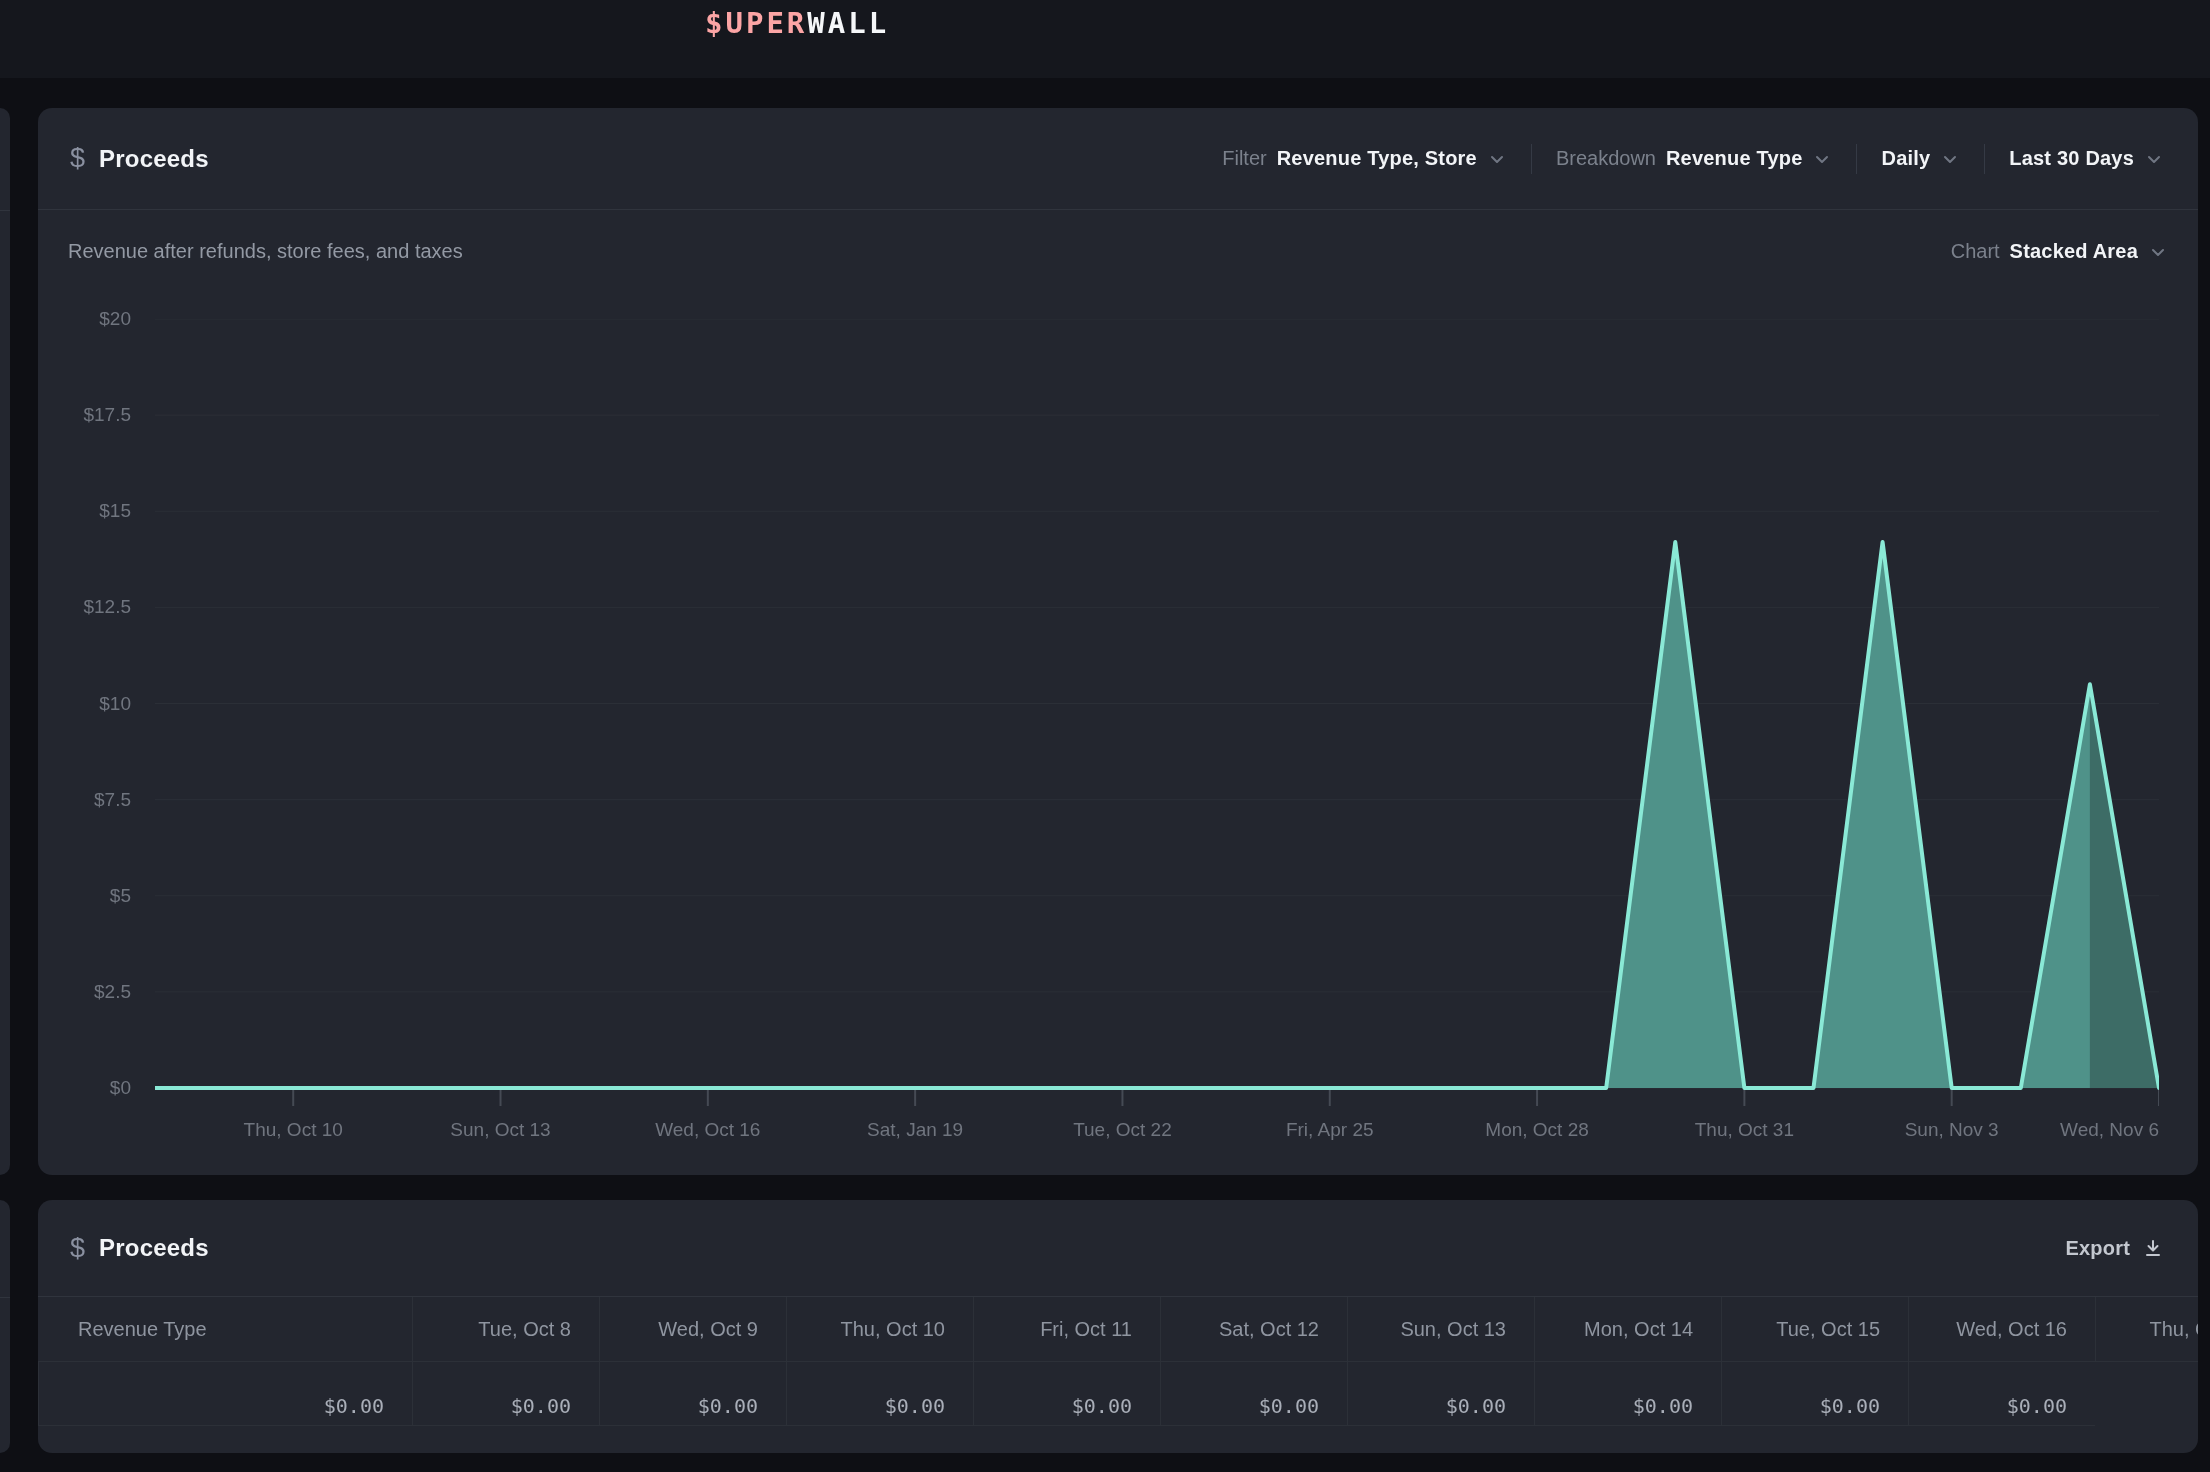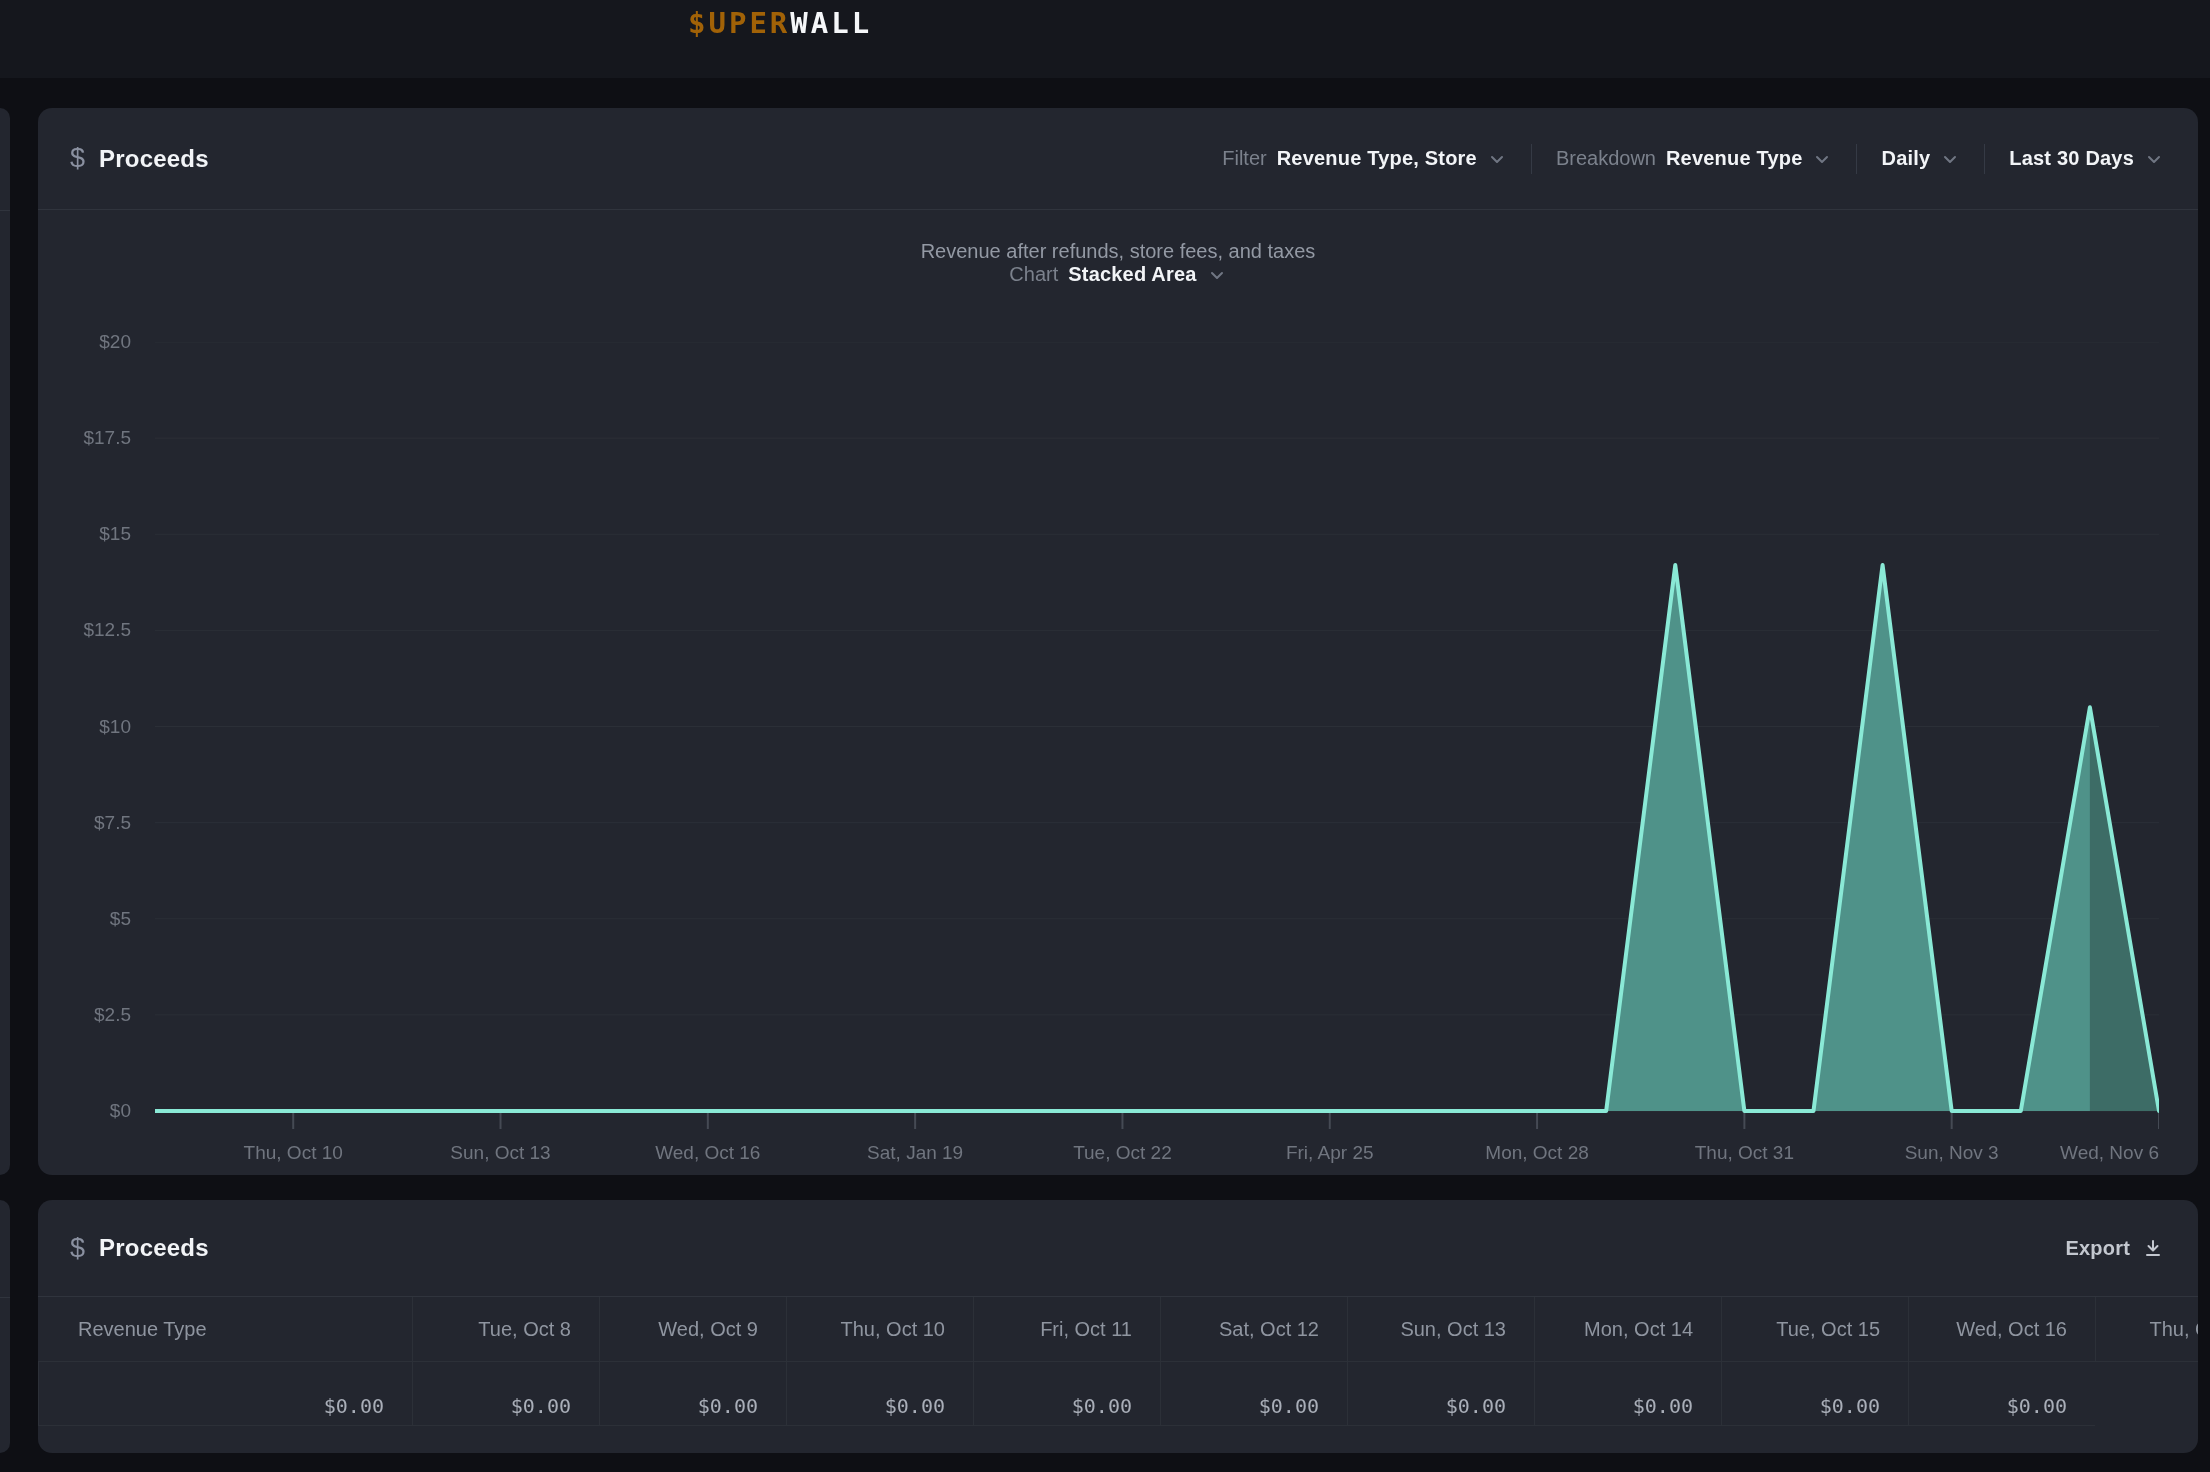--- a/index.html
+++ b/index.html
@@ -28,21 +28,21 @@
   .topbar{
     position:absolute;top:0;left:0;width:2210px;height:78px;
     background:var(--topbar-bg);
   }
   .logo{
     position:absolute;left:688px;top:6px;
     font-family:"DejaVu Sans Mono", monospace;
     font-weight:700;font-size:29px;letter-spacing:3px;
     cursor:pointer;white-space:nowrap;
   }
-  .logo .teal{color:#a16207;}
+  .logo .teal{color:#fca5a5;margin-left:17px;}
   .logo .white{color:#F5F7F9;}
 
   
   .sliver{
     position:absolute;left:0;width:10px;background:var(--card-bg);
     border-radius:0 12px 12px 0;
   }
   .sliver1{top:108px;height:1067px;}
   .sliver2{top:1200px;height:253px;}
   .sliver .sl-div{position:absolute;left:0;width:100%;height:1px;background:var(--divider);}
@@ -70,21 +70,21 @@
   
   .controls{display:flex;align-items:center;gap:24px;}
   .control{display:flex;align-items:center;gap:10px;cursor:pointer;white-space:nowrap;}
   .ctl-label{font-size:20px;color:var(--txt-dim);}
   .ctl-value{font-size:20px;font-weight:700;color:var(--txt-white);letter-spacing:.2px;}
   .vdiv{width:1px;height:30px;background:#353A45;}
   .chev{display:block;}
 
   
   .card-body{padding:30px 30px 0 30px;}
-  .subtitle-row{display:flex;align-items:center;justify-content:space-between;flex-direction:column;}
+  .subtitle-row{display:flex;align-items:flex-start;justify-content:space-between;}
   .subtitle{font-size:20px;color:var(--txt-gray);}
 
   .chart{display:flex;margin-top:56px;position:relative;}
   .y-axis{position:relative;width:87px;flex:none;}
   .y-label{
     position:absolute;right:24px;font-size:19px;color:var(--txt-axis);
     white-space:nowrap;line-height:22px;
   }
   .plot{position:relative;width:2004px;flex:none;}
   .x-labels{position:absolute;top:800px;left:0;width:2004px;height:26px;}

